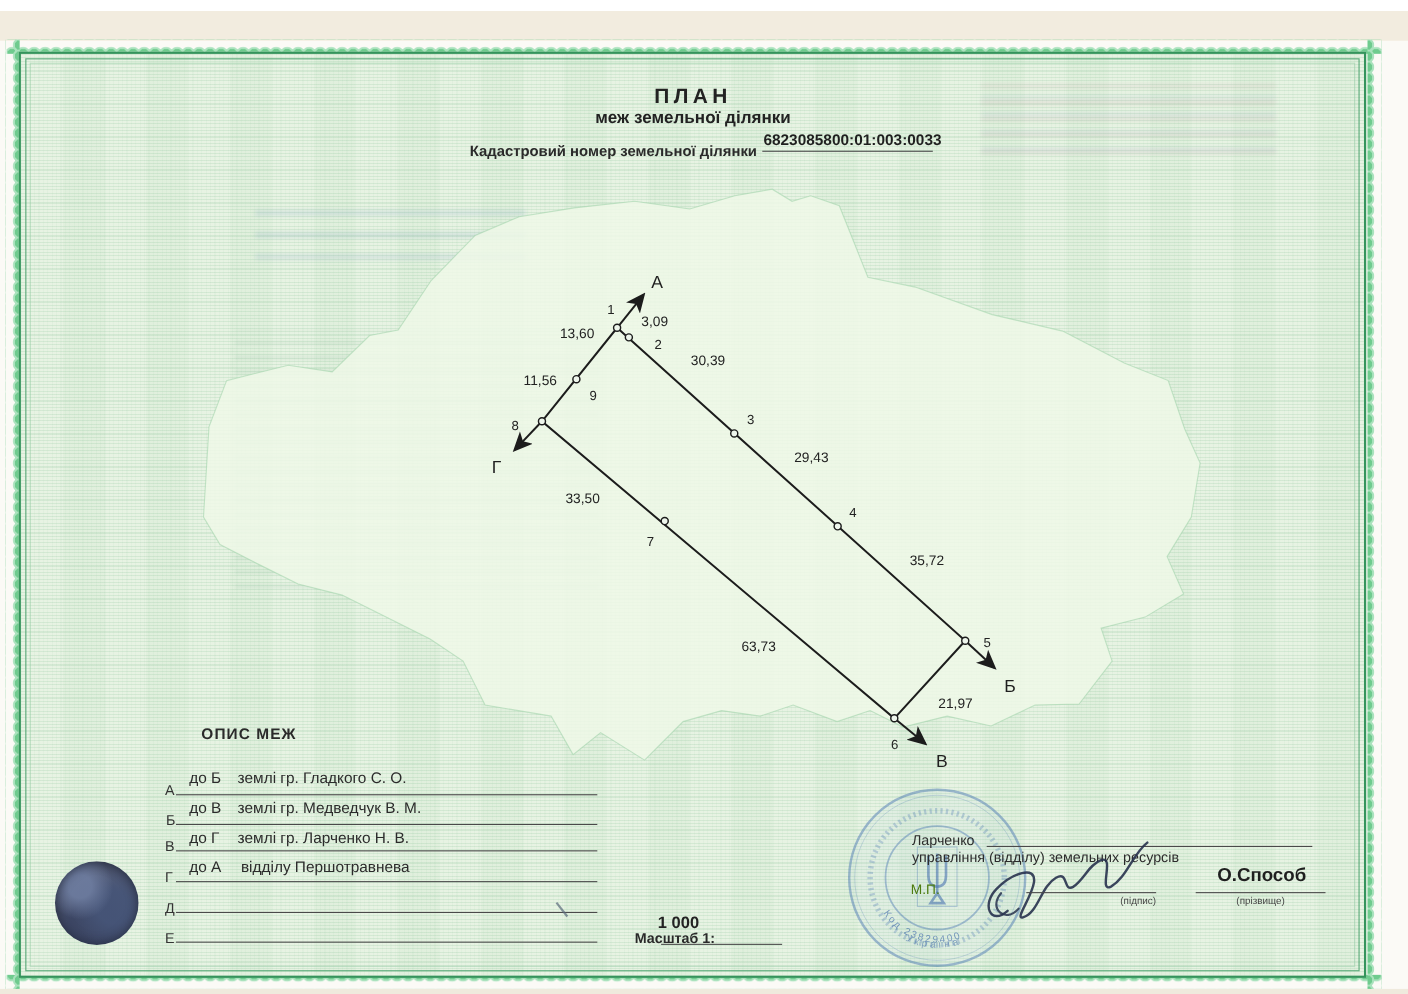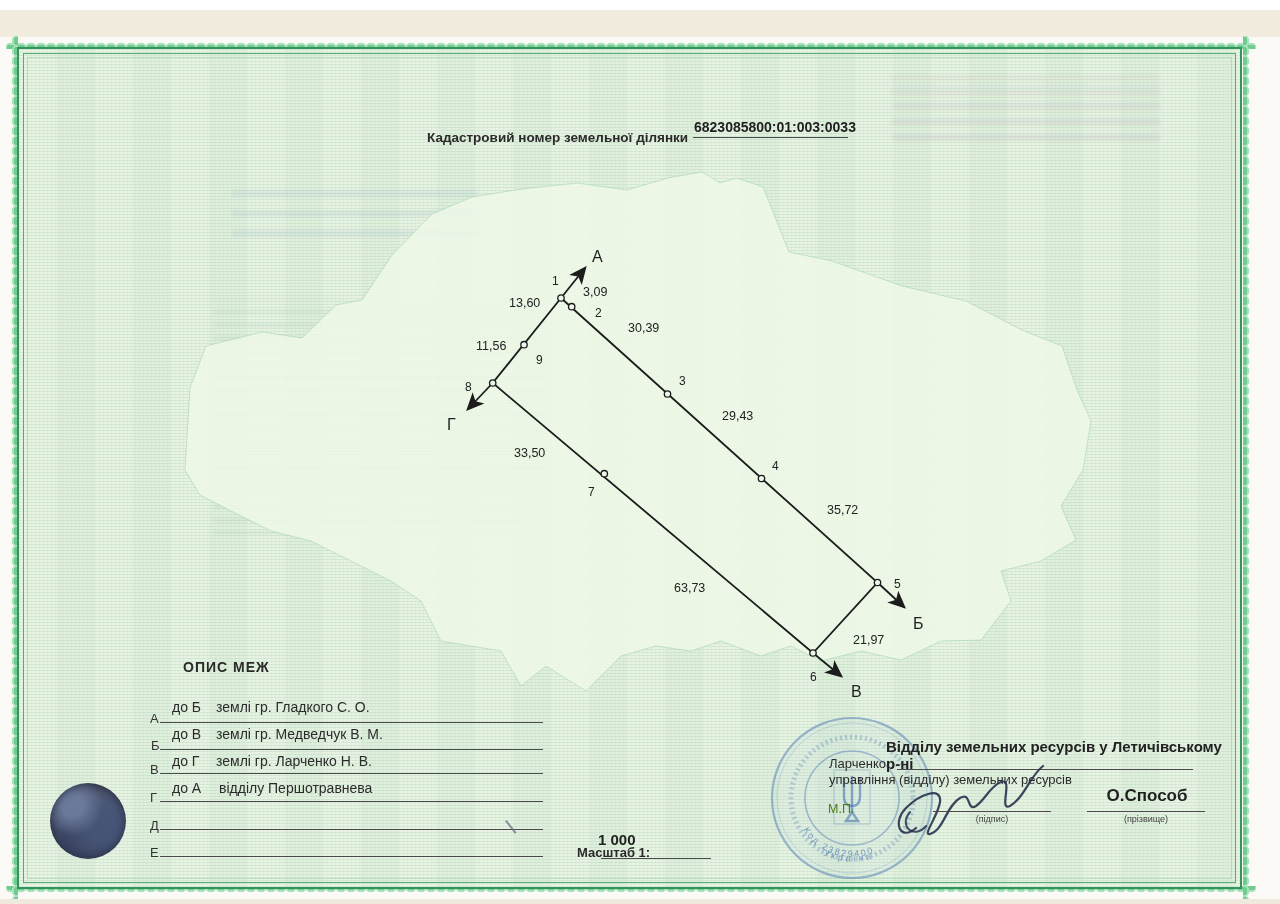--- a/index.html
+++ b/index.html
@@ -68,21 +68,21 @@
   
   .scale-value{left:598px;top:831px;width:76px;text-align:left;font-size:15px;font-weight:bold;color:#222;}
   .scale-label{left:560px;top:845px;font-size:13px;font-weight:bold;color:#2a2a2a;padding-left:17px;}
   .scale-line{left:601px;top:858px;width:110px;height:1px;background:#4a4a4a;}
 
   
   .dept{left:886px;top:738px;width:352px;font-size:15px;font-weight:bold;color:#222;}
   .pos1{left:829px;top:756px;font-size:13px;color:#2b2b2b;}
   .pos2{left:829px;top:772px;font-size:13px;color:#2b2b2b;}
   .mp{left:828px;top:802px;font-size:12.5px;color:#4d7c0f;}
-  .sig-cap{left:933px;top:814px;width:118px;text-align:center;font-size:9px;color:#444;}
+  .sig-cap{left:933px;top:814px;width:118px;text-align:right;font-size:9px;color:#444;}
   .surname{left:1088px;top:786px;width:118px;text-align:center;font-size:17px;font-weight:bold;color:#1f1f1f;}
   .sur-cap{left:1087px;top:814px;width:118px;text-align:center;font-size:9px;color:#444;}
 
   
   .dark-seal{left:50px;top:783px;width:76px;height:76px;border-radius:50%;
     background:
       radial-gradient(circle at 30% 30%,rgba(110,125,160,.9) 0 14%,transparent 40%),
       radial-gradient(circle at 70% 55%,rgba(70,85,120,.9) 0 22%,transparent 55%),
       radial-gradient(circle at 45% 75%,rgba(60,70,100,.95) 0 30%,transparent 60%),
       radial-gradient(circle at 50% 50%,#555d76 0 45%,#434a62 70%,#353c52 100%);
@@ -107,20 +107,22 @@
 
   <div class="abs frame">
     <div class="frame-inner"></div>
     <div class="frame-inner2"></div>
   </div>
 
   <div class="abs ghost ghost-pink"></div>
   <div class="abs ghost ghost-blue"></div>
   <div class="abs ghost-para"></div>
 
+  <div class="abs title t">ПЛАН</div>
+  <div class="abs subtitle t">меж земельної ділянки</div>
   <div class="abs cad-label">Кадастровий номер земельної ділянки</div>
   <div class="abs cad-number">6823085800:01:003:0033</div>
   <div class="abs cad-line"></div>
 
   <svg class="abs" style="left:0;top:0" width="1280" height="904" viewBox="0 0 1280 904">
     <defs>
       <marker id="ah" viewBox="0 0 10 10" refX="8.5" refY="5" markerWidth="10" markerHeight="10" orient="auto">
         <path d="M0,0.5 L10,5 L0,9.5 L2.5,5 Z" fill="#1c1c1c"></path>
       </marker>
     </defs>
@@ -231,21 +233,20 @@
       <path d="M84,98 l-6,9 h12 z"></path>
     </g>
     <text font-size="9" fill="rgba(50,95,165,0.75)" letter-spacing="2">
       <textPath href="#arc-code" startOffset="8%">Код 23829400</textPath>
     </text>
     <text font-size="9" fill="rgba(50,95,165,0.65)" letter-spacing="3">
       <textPath href="#arc-country" startOffset="34%">Україна</textPath>
     </text>
   </svg>
 
-  <div class="abs dept">Відділу земельних ресурсів у Летичівському р-ні</div>
   <div class="abs pos1">Ларченко</div>
   <div class="abs rule" style="left:897px;top:769px;width:296px"></div>
   <div class="abs pos2">управління (відділу) земельних ресурсів</div>
   <div class="abs mp">М.П.</div>
 
   <svg class="abs" style="left:880px;top:750px" width="180" height="95" viewBox="0 0 180 95">
     <path d="M36,78 C20,92 12,72 26,58 C40,44 62,36 60,52 C58,66 42,86 50,84 C64,80 66,56 80,48
              C92,41 86,62 96,56 C106,49 110,36 121,32 C134,27 118,62 130,56 C144,48 150,26 163,16" fill="none" stroke="#28324e" stroke-width="2.2" stroke-linecap="round" opacity="0.9"></path>
     <path d="M30,62 C18,76 34,90 46,76" fill="none" stroke="#28324e" stroke-width="2" stroke-linecap="round" opacity="0.85"></path>
   </svg>

